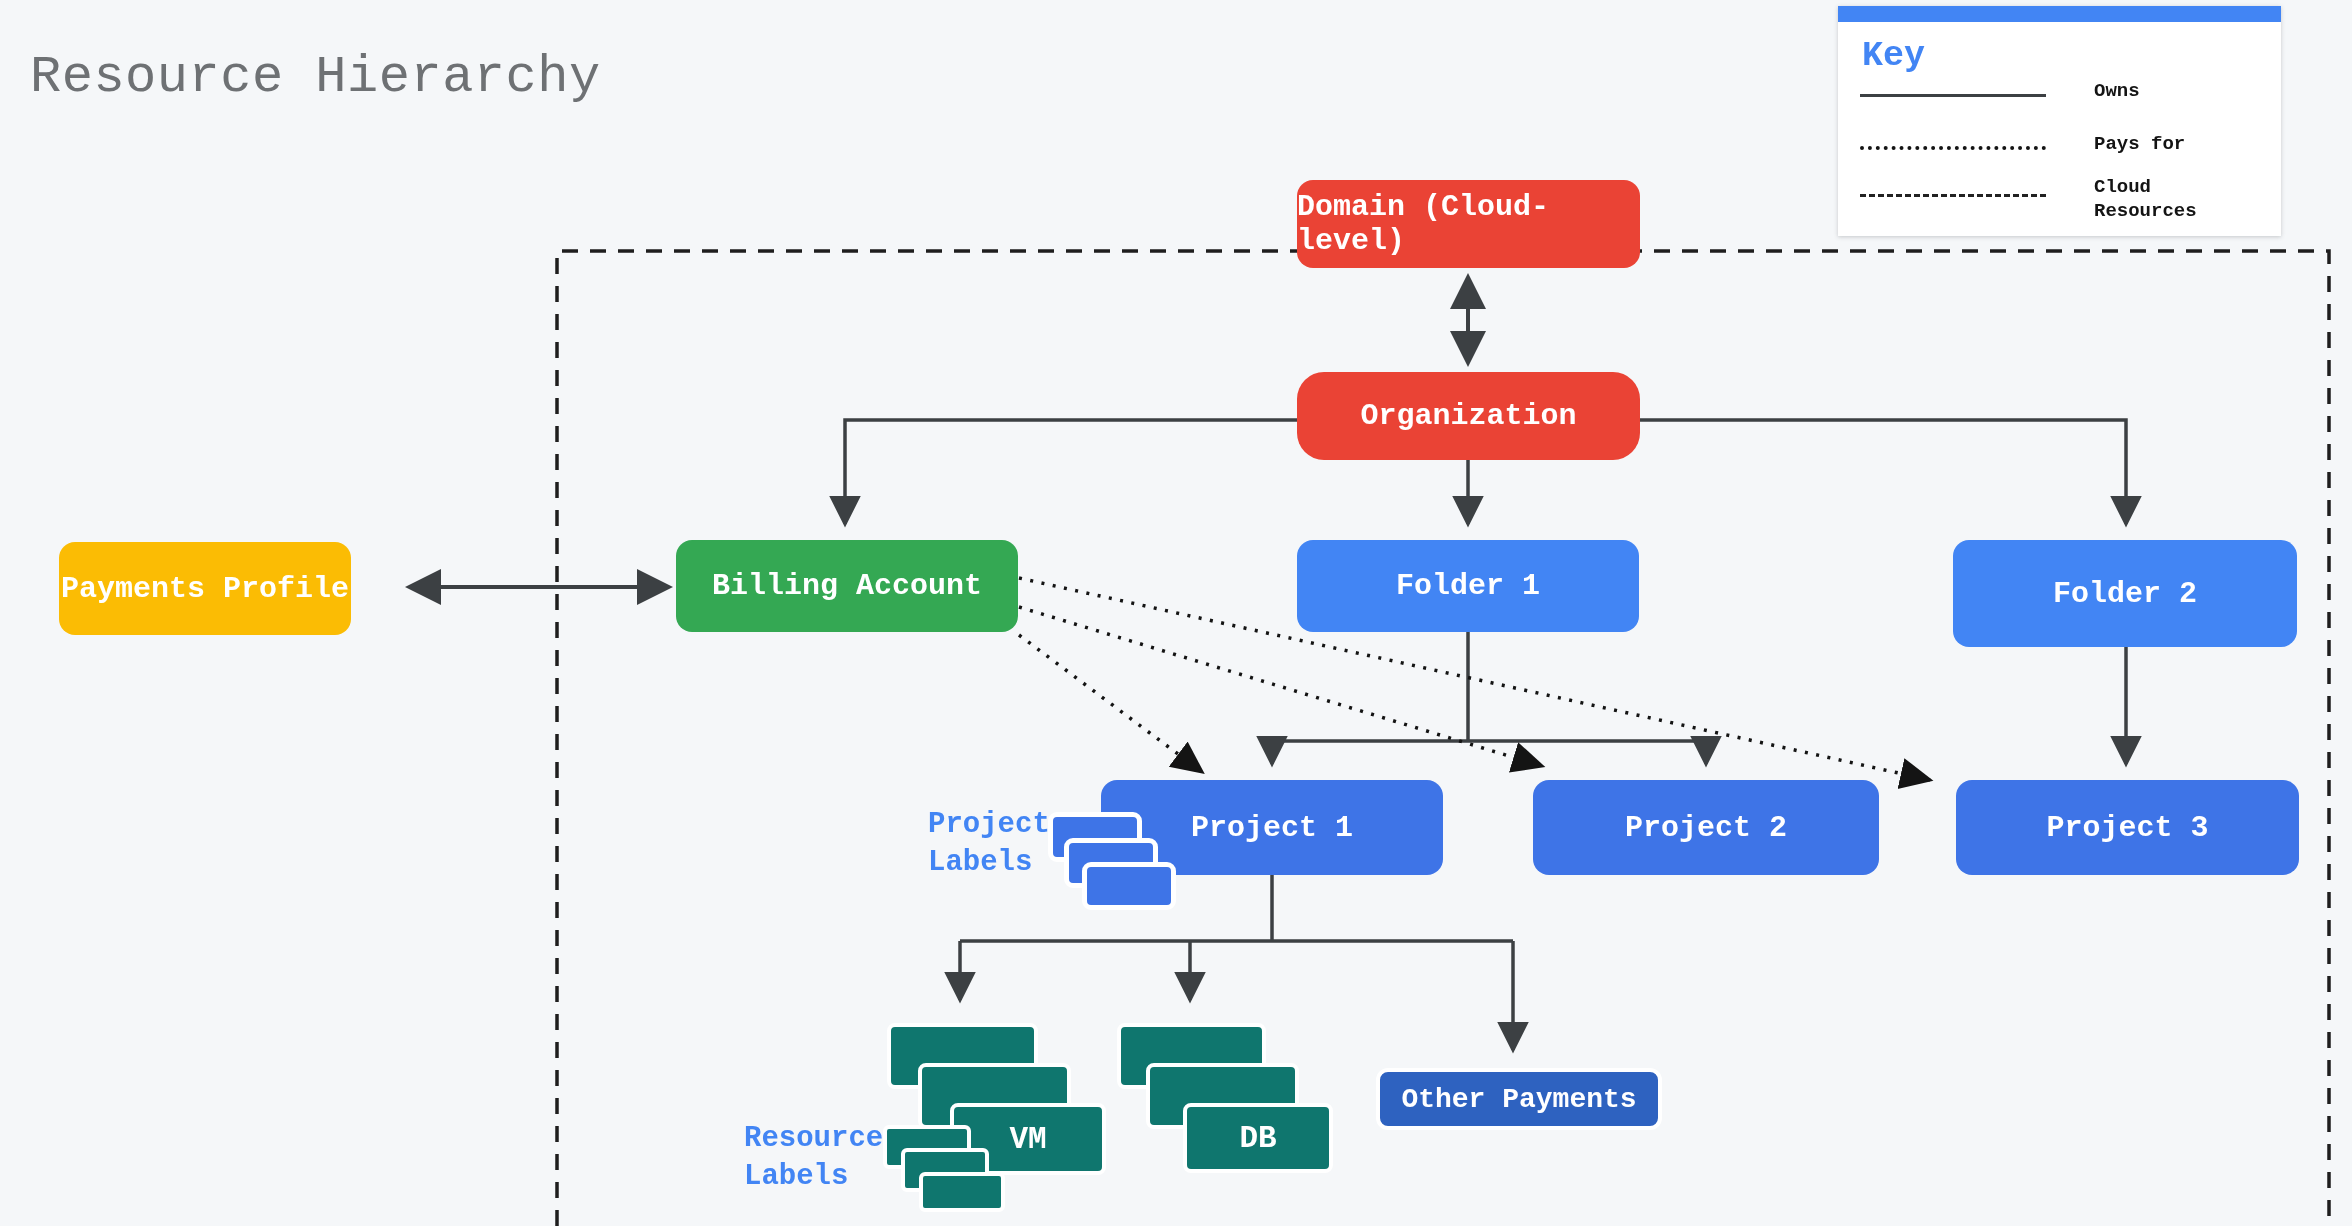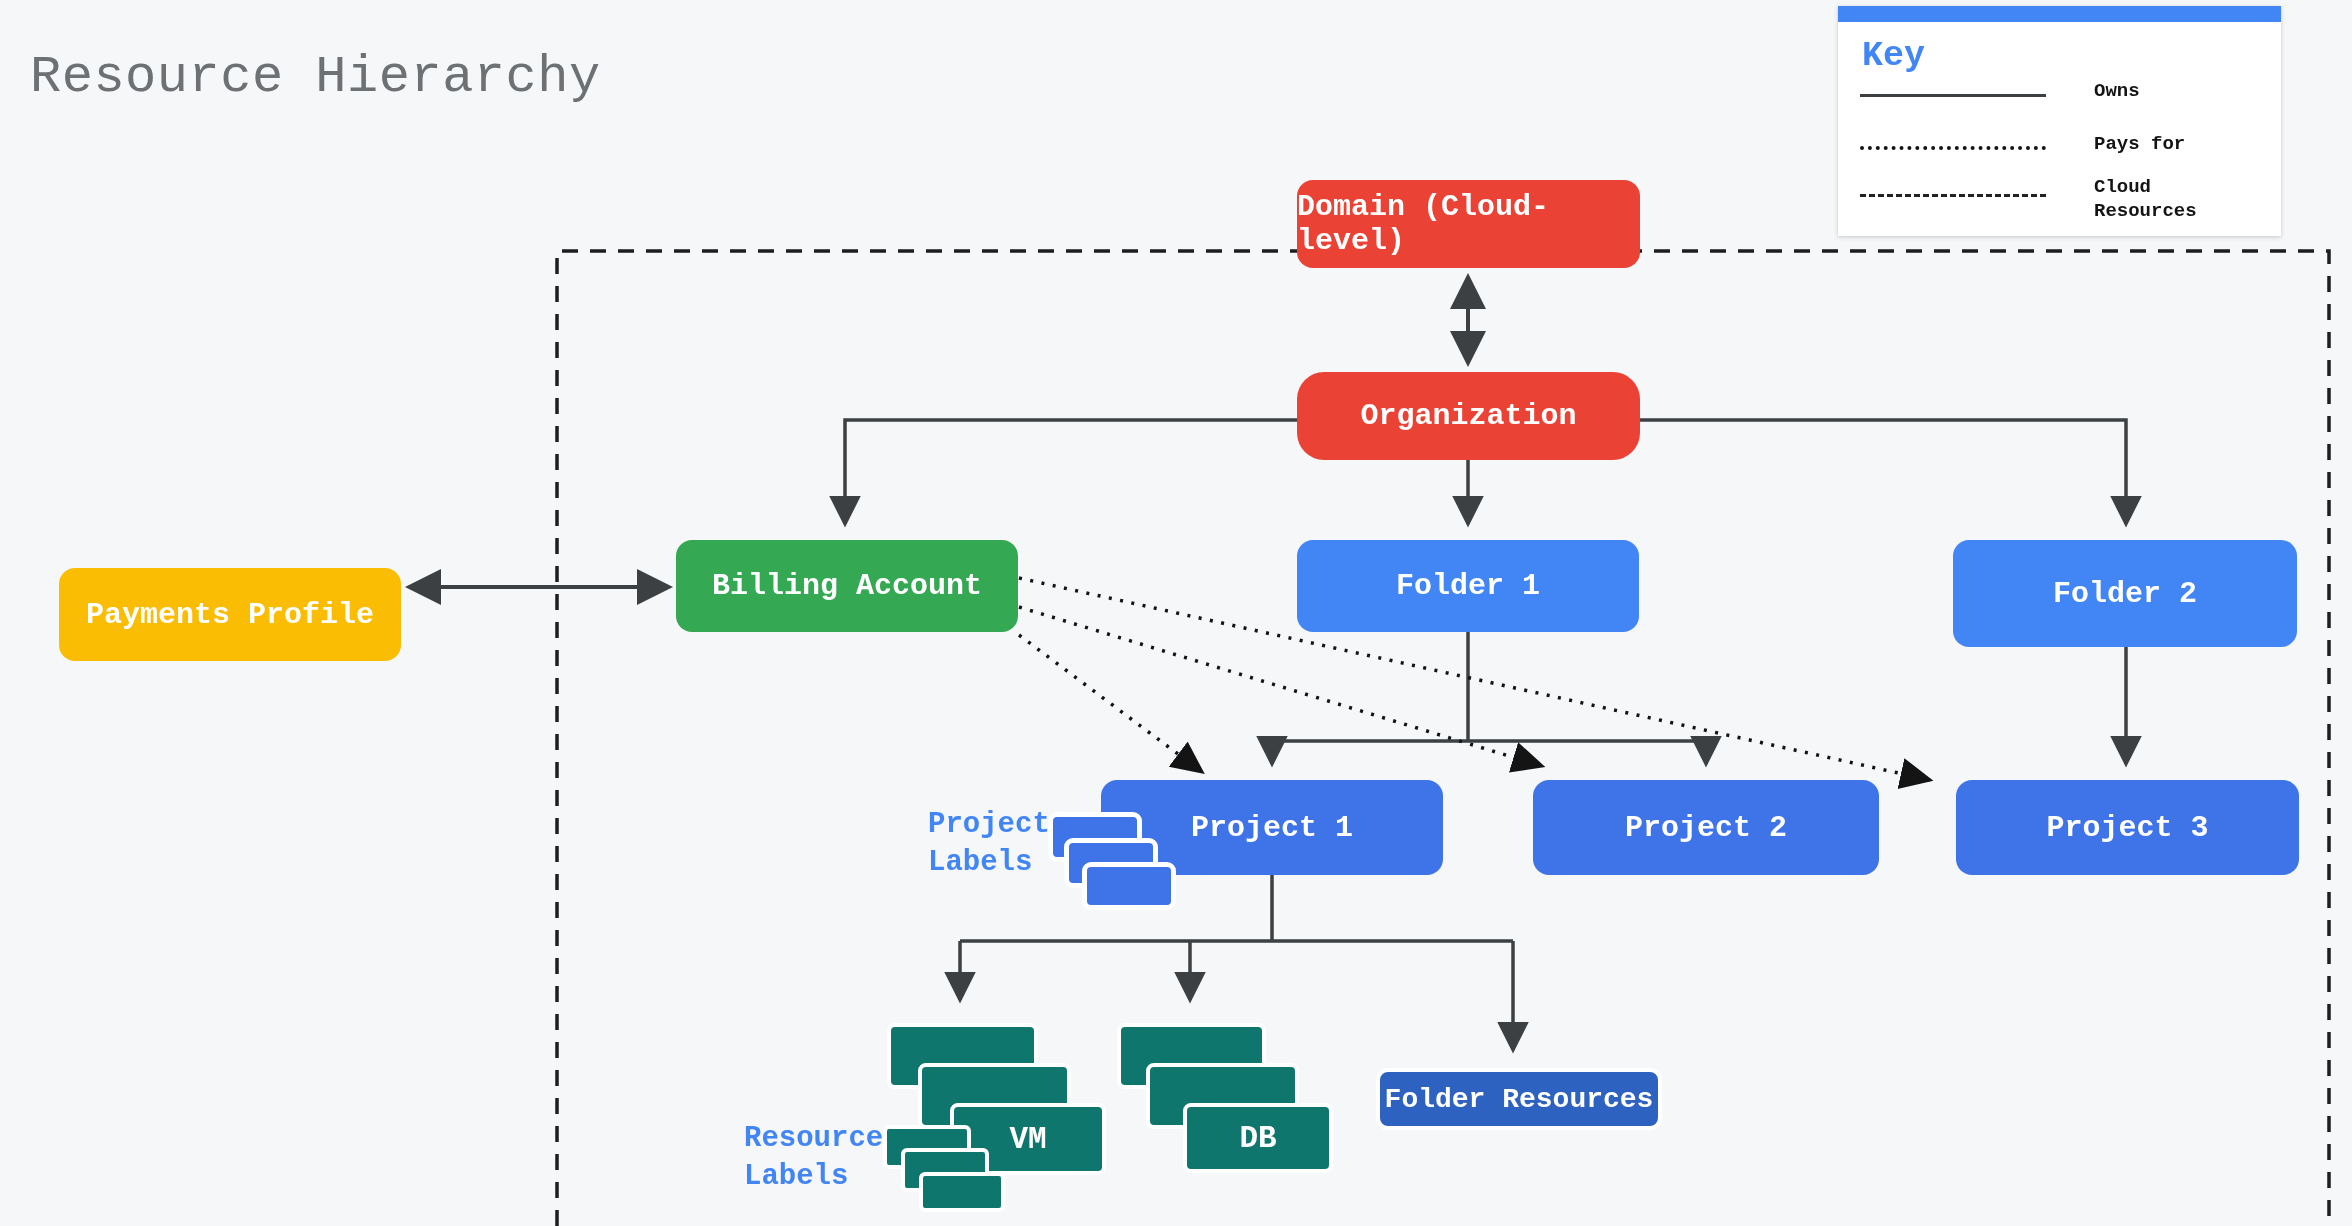--- a/index.html
+++ b/index.html
@@ -82,21 +82,21 @@
 
     <path d="M1019,578 L1930,780" fill="none" stroke="#141414" stroke-width="3.5" stroke-dasharray="3 8.5" marker-end="url(#ahb)"></path>
     <path d="M1019,607 L1542,766" fill="none" stroke="#141414" stroke-width="3.5" stroke-dasharray="3 8.5" marker-end="url(#ahb)"></path>
     <path d="M1019,635 L1202,772" fill="none" stroke="#141414" stroke-width="3.5" stroke-dasharray="3 8.5" marker-end="url(#ahb)"></path>
   </svg>
 
   <div class="title">Resource Hierarchy</div>
 
   <div class="node red" style="left:1297px;top:180px;width:343px;height:88px;">Domain (Cloud-level)</div>
   <div class="node red" style="left:1297px;top:372px;width:343px;height:88px;border-radius:27px;">Organization</div>
-  <div class="node yellow" style="left:59px;top:542px;width:342px;height:93px;margin-top:26px;">Payments Profile</div>
+  <div class="node yellow" style="left:59px;top:542px;width:292px;height:93px;">Payments Profile</div>
   <div class="node green" style="left:676px;top:540px;width:342px;height:92px;">Billing Account</div>
   <div class="node blue" style="left:1297px;top:540px;width:342px;height:92px;">Folder 1</div>
   <div class="node blue" style="left:1953px;top:540px;width:344px;height:107px;">Folder 2</div>
   <div class="node pblue" style="left:1101px;top:780px;width:342px;height:95px;">Project 1</div>
   <div class="node pblue" style="left:1533px;top:780px;width:346px;height:95px;">Project 2</div>
   <div class="node pblue" style="left:1956px;top:780px;width:343px;height:95px;">Project 3</div>
 
   <div class="card plabel-card" style="left:1048px;top:812px;width:84px;height:40px;"></div>
   <div class="card plabel-card" style="left:1064px;top:838px;width:84px;height:40px;"></div>
   <div class="card plabel-card" style="left:1082px;top:862px;width:84px;height:38px;"></div>
@@ -110,21 +110,21 @@
   <div class="card" style="left:883px;top:1125px;width:80px;height:36px;border-radius:6px;"></div>
   <div class="card" style="left:901px;top:1148px;width:80px;height:36px;border-radius:6px;"></div>
   <div class="card" style="left:919px;top:1172px;width:78px;height:32px;border-radius:6px;"></div>
   <div class="annot" style="left:744px;top:1120px;">Resource
 Labels</div>
 
   <div class="card" style="left:1117px;top:1023px;width:141px;height:58px;"></div>
   <div class="card" style="left:1146px;top:1063px;width:145px;height:58px;"></div>
   <div class="card stackfront" style="left:1183px;top:1103px;width:142px;height:62px;">DB</div>
 
-  <div class="node rblue outlined" style="left:1376px;top:1068px;width:278px;height:54px;">Folder Resources</div>
+  <div class="node rblue outlined" style="left:1376px;top:1068px;width:278px;height:54px;">Other Payments</div>
 
   <div class="key">
     <div class="key-bar"></div>
     <div class="key-title">Key</div>
     <div class="ks ks-solid"></div>
     <div class="ks ks-dotted"></div>
     <div class="ks ks-dashed"></div>
     <div class="klabel klabel-0">Owns</div>
     <div class="klabel klabel-1">Pays for</div>
     <div class="klabel klabel-2">Cloud

